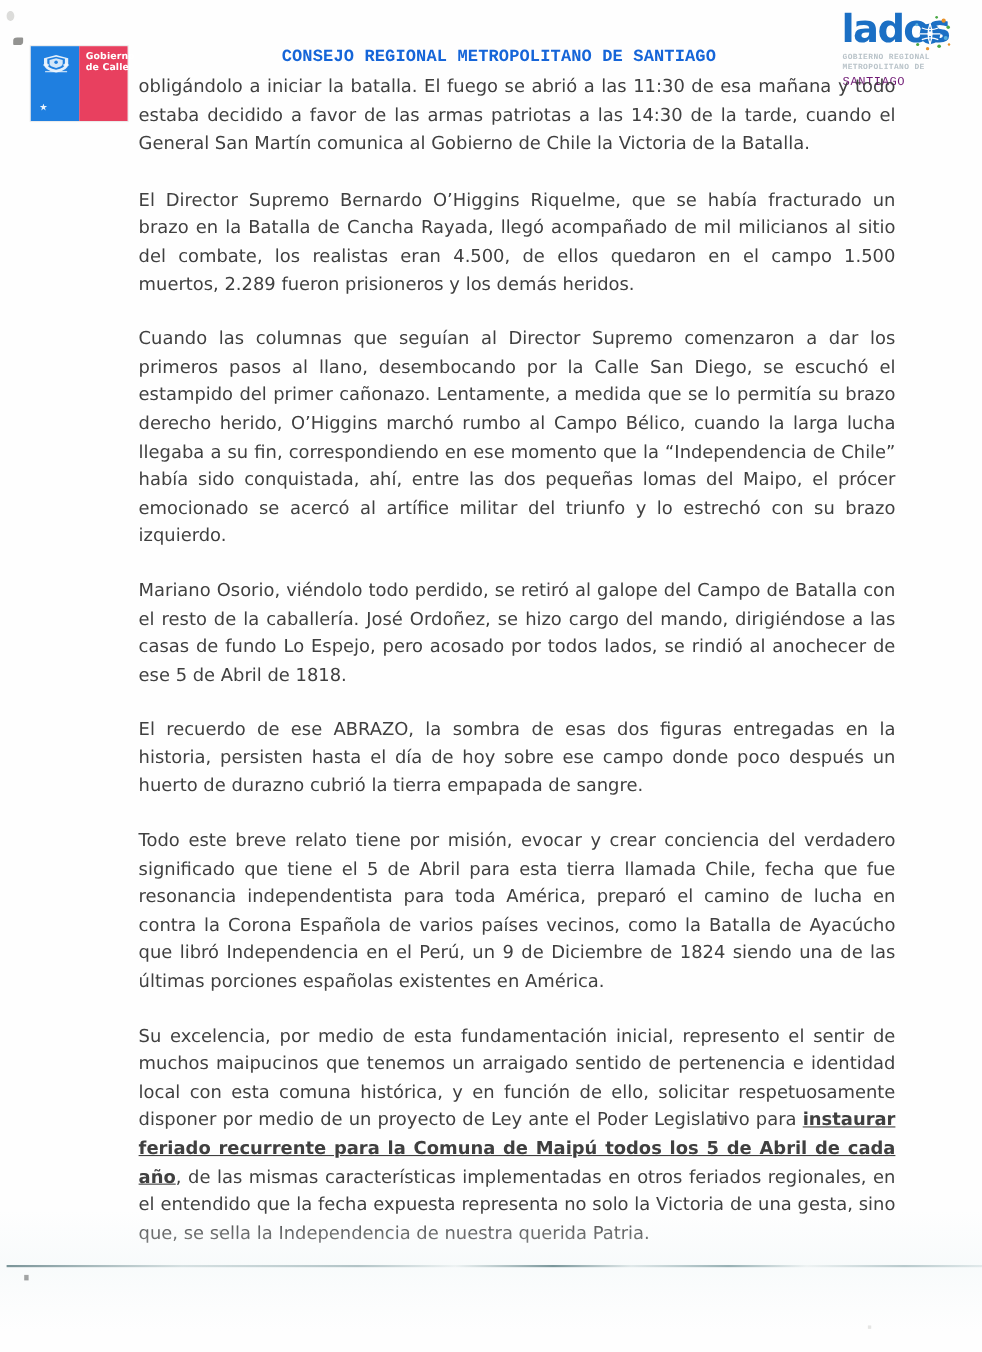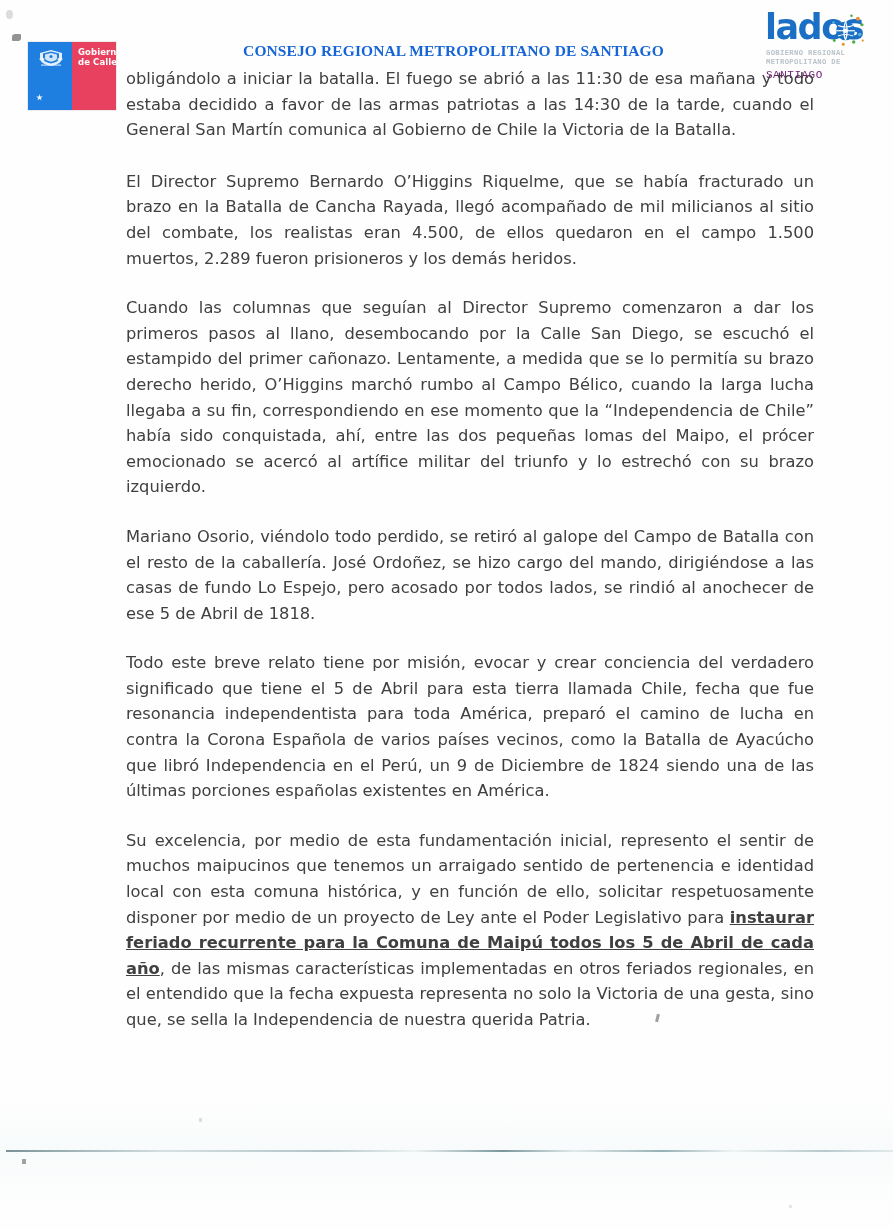--- a/index.html
+++ b/index.html
@@ -152,21 +152,21 @@
     font-weight: normal;
     color: #701a75;
   }
 
   .doc-title {
     position: absolute;
     left: 0;
     right: 0;
     top: 42px;
     text-align: center;
-    font-family: Liberation Serif, serif;
+    font-family: Liberation Mono, monospace;
     font-weight: bold;
     font-size: 15.5px;
     letter-spacing: .1px;
     color: #1565d8;
     padding-left: 14px;
   }
 
   
   .body-copy {
     position: absolute;
@@ -252,20 +252,21 @@
     </div>
   </div>
 
   <div class="doc-title">CONSEJO REGIONAL METROPOLITANO DE SANTIAGO</div>
 
   <div class="body-copy">
     <p class="p1">obligándolo a iniciar la batalla. El fuego se abrió a las 11:30 de esa mañana y todo estaba decidido a favor de las armas patriotas a las 14:30 de la tarde, cuando el General San Martín comunica al Gobierno de Chile la Victoria de la  Batalla.</p>
     <p>El Director Supremo Bernardo O’Higgins Riquelme, que se había fracturado un brazo en la Batalla de Cancha Rayada, llegó acompañado de mil milicianos al sitio del combate, los realistas eran 4.500, de ellos quedaron en el campo 1.500 muertos, 2.289 fueron prisioneros y los demás heridos.</p>
     <p>Cuando las columnas que seguían al Director Supremo comenzaron a dar los primeros pasos al llano, desembocando por la Calle San Diego, se escuchó el estampido del primer cañonazo.   Lentamente, a medida que se lo permitía su brazo derecho herido, O’Higgins marchó rumbo al Campo Bélico, cuando la larga lucha llegaba a su fin, correspondiendo en ese momento que la “Independencia de Chile” había sido conquistada, ahí, entre las dos pequeñas lomas del Maipo, el prócer emocionado se acercó al artífice militar del triunfo y lo estrechó con su brazo izquierdo.</p>
     <p>Mariano Osorio, viéndolo todo perdido, se retiró al galope del Campo de Batalla con el resto de la caballería.   José Ordoñez, se hizo cargo del mando, dirigiéndose a las casas de fundo Lo Espejo, pero acosado por todos lados, se rindió al anochecer de ese 5 de Abril de 1818.</p>
+    <p>El recuerdo de ese ABRAZO, la sombra de esas dos figuras entregadas en la historia, persisten hasta el día de hoy sobre ese campo donde poco después un huerto de durazno cubrió la tierra empapada de sangre.</p>
     <p>Todo este breve relato tiene por misión, evocar y crear conciencia del verdadero significado que tiene el 5 de Abril para esta tierra llamada Chile, fecha que fue resonancia independentista para toda América, preparó el camino de lucha en contra la Corona Española de varios países vecinos, como la Batalla de Ayacúcho que libró Independencia en el Perú, un 9 de Diciembre de 1824 siendo una de las últimas porciones españolas existentes en América.</p>
     <p><span>Su excelencia, por medio de esta fundamentación inicial, represento el sentir de muchos maipucinos que tenemos un arraigado sentido de pertenencia e identidad local con esta comuna histórica, y en función  de ello, solicitar respetuosamente disponer por medio de un proyecto de Ley ante el Poder Legislativo para </span><b class="ul">instaurar feriado recurrente para la Comuna de Maipú todos los 5 de Abril de cada año</b><span>, de las mismas características implementadas en otros feriados regionales,  en el entendido que la fecha expuesta representa no solo la Victoria de una gesta, sino que, se sella la Independencia de nuestra querida Patria.</span></p>
   </div>
 
   <div class="bottom-haze"></div>
   <div class="bottom-rule"></div>
 
 </div>
 
 </body></html>

